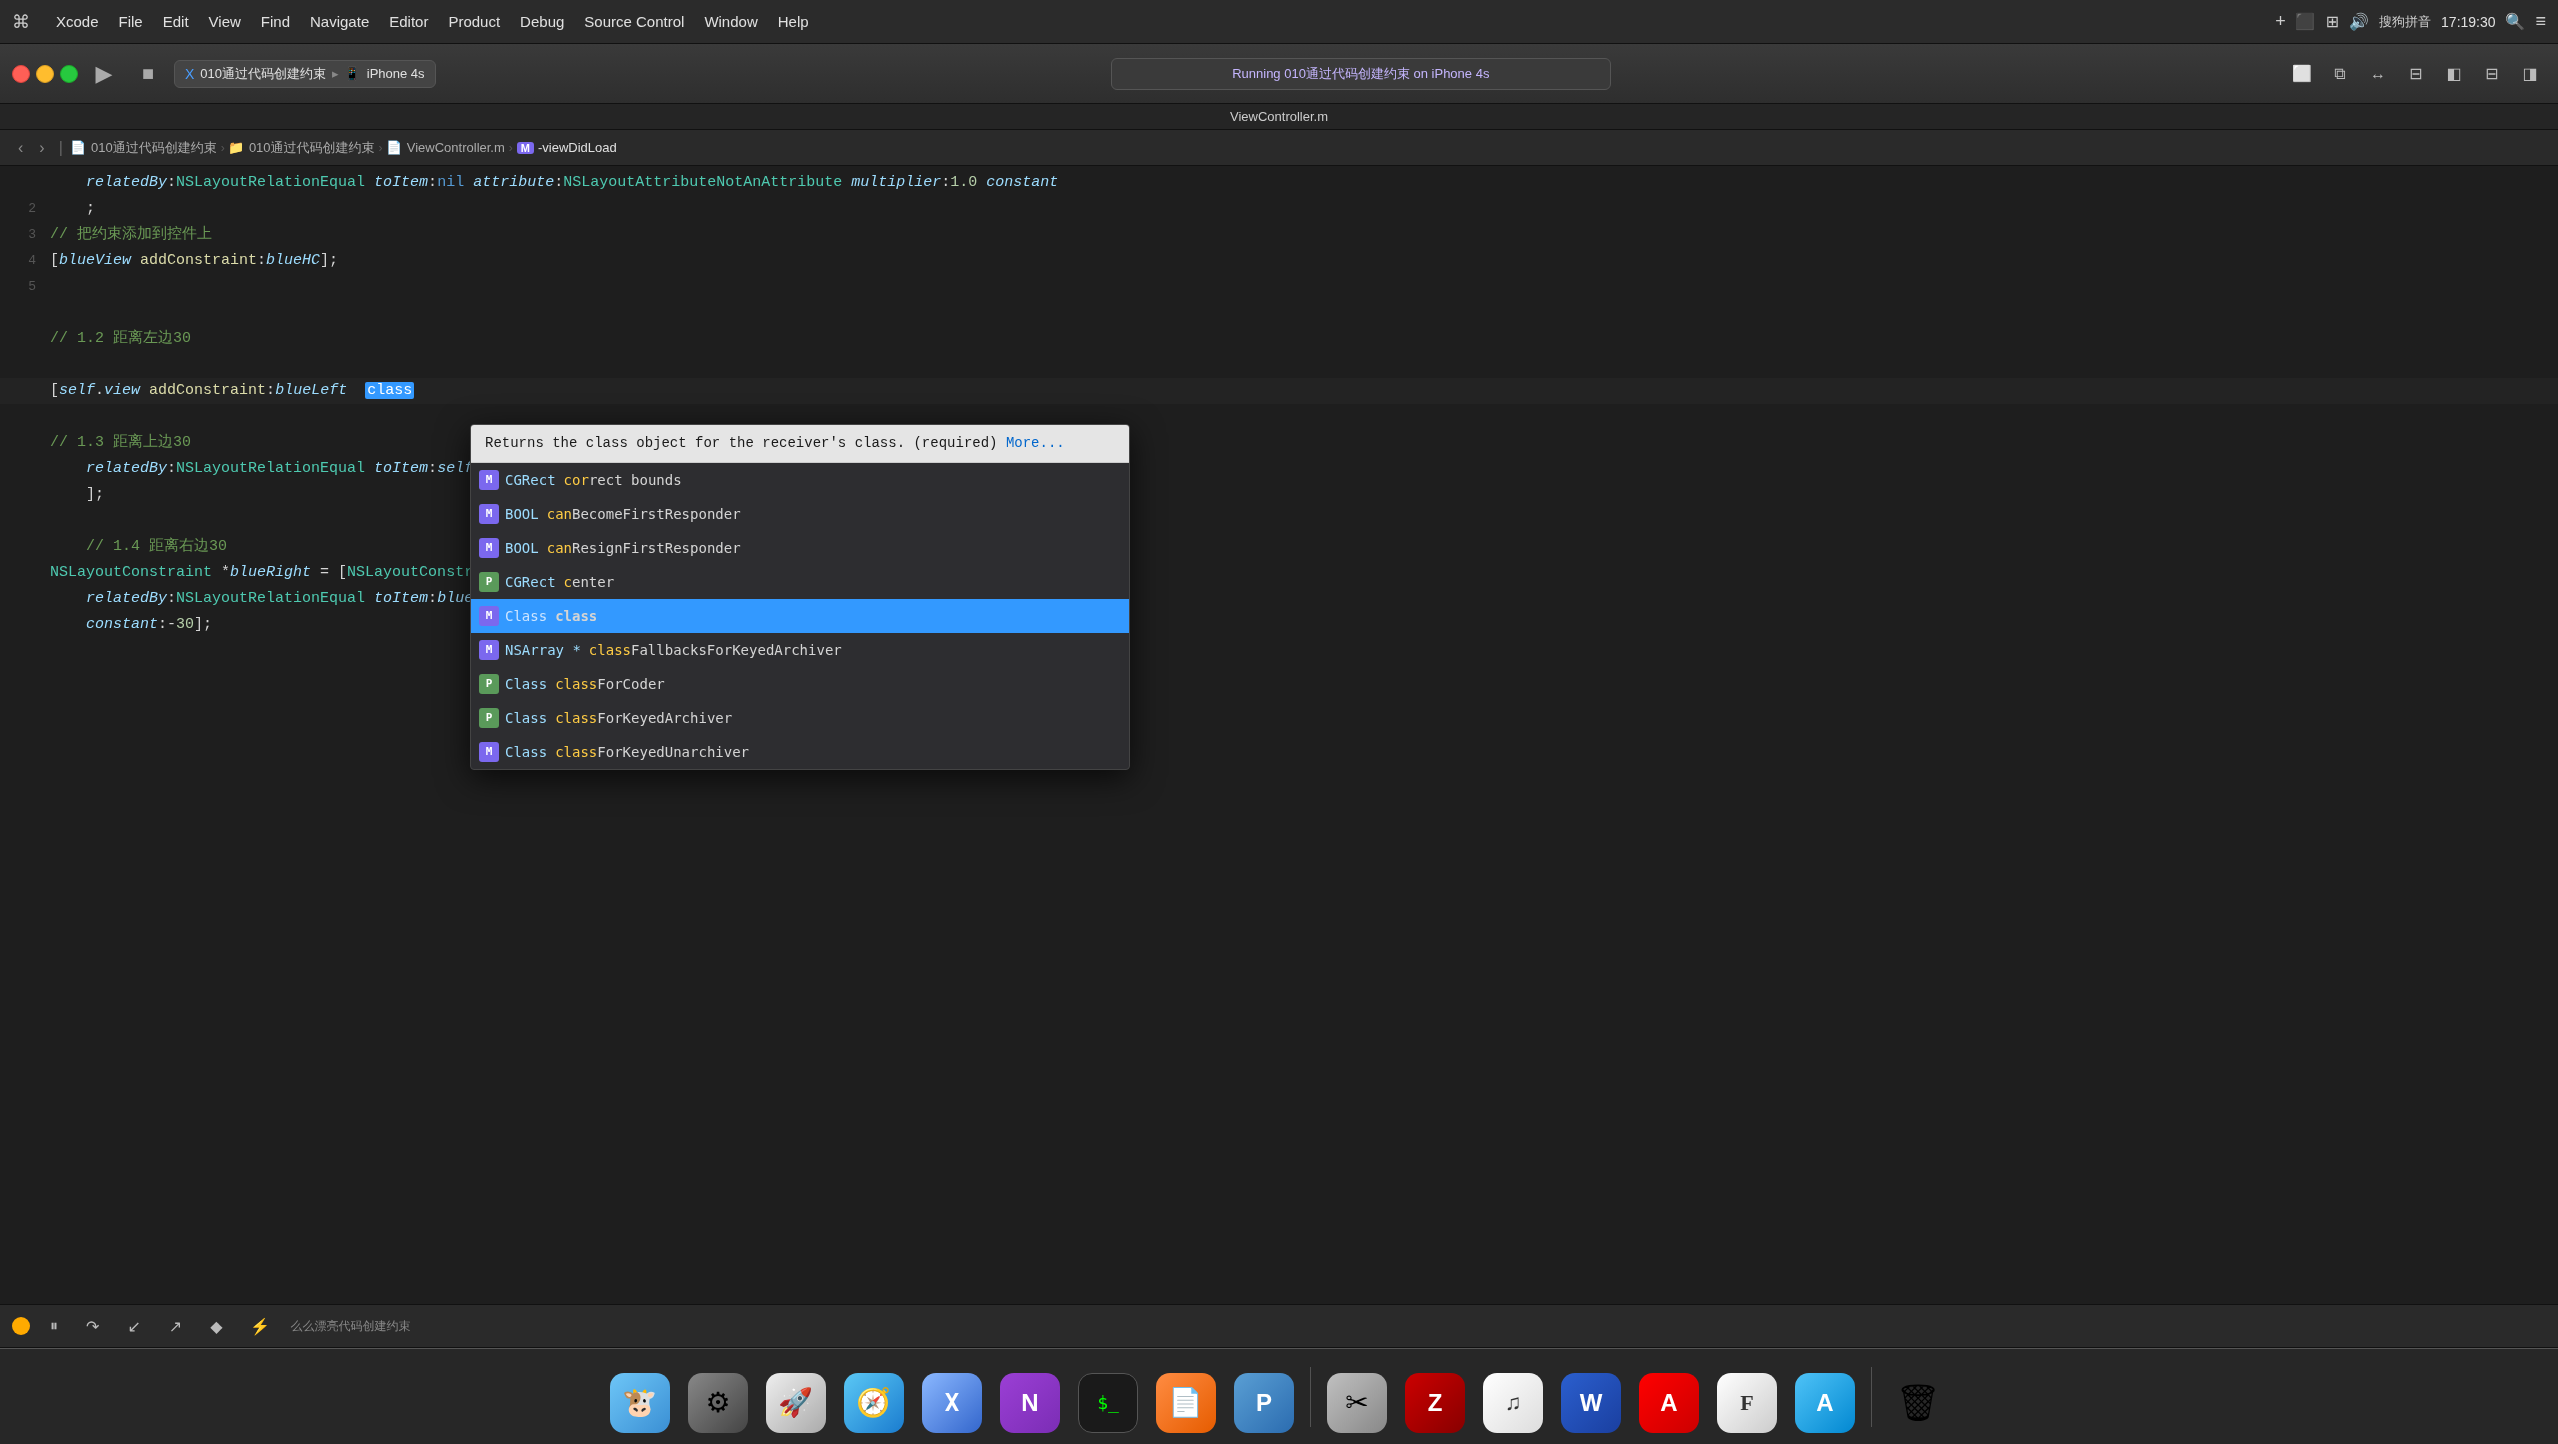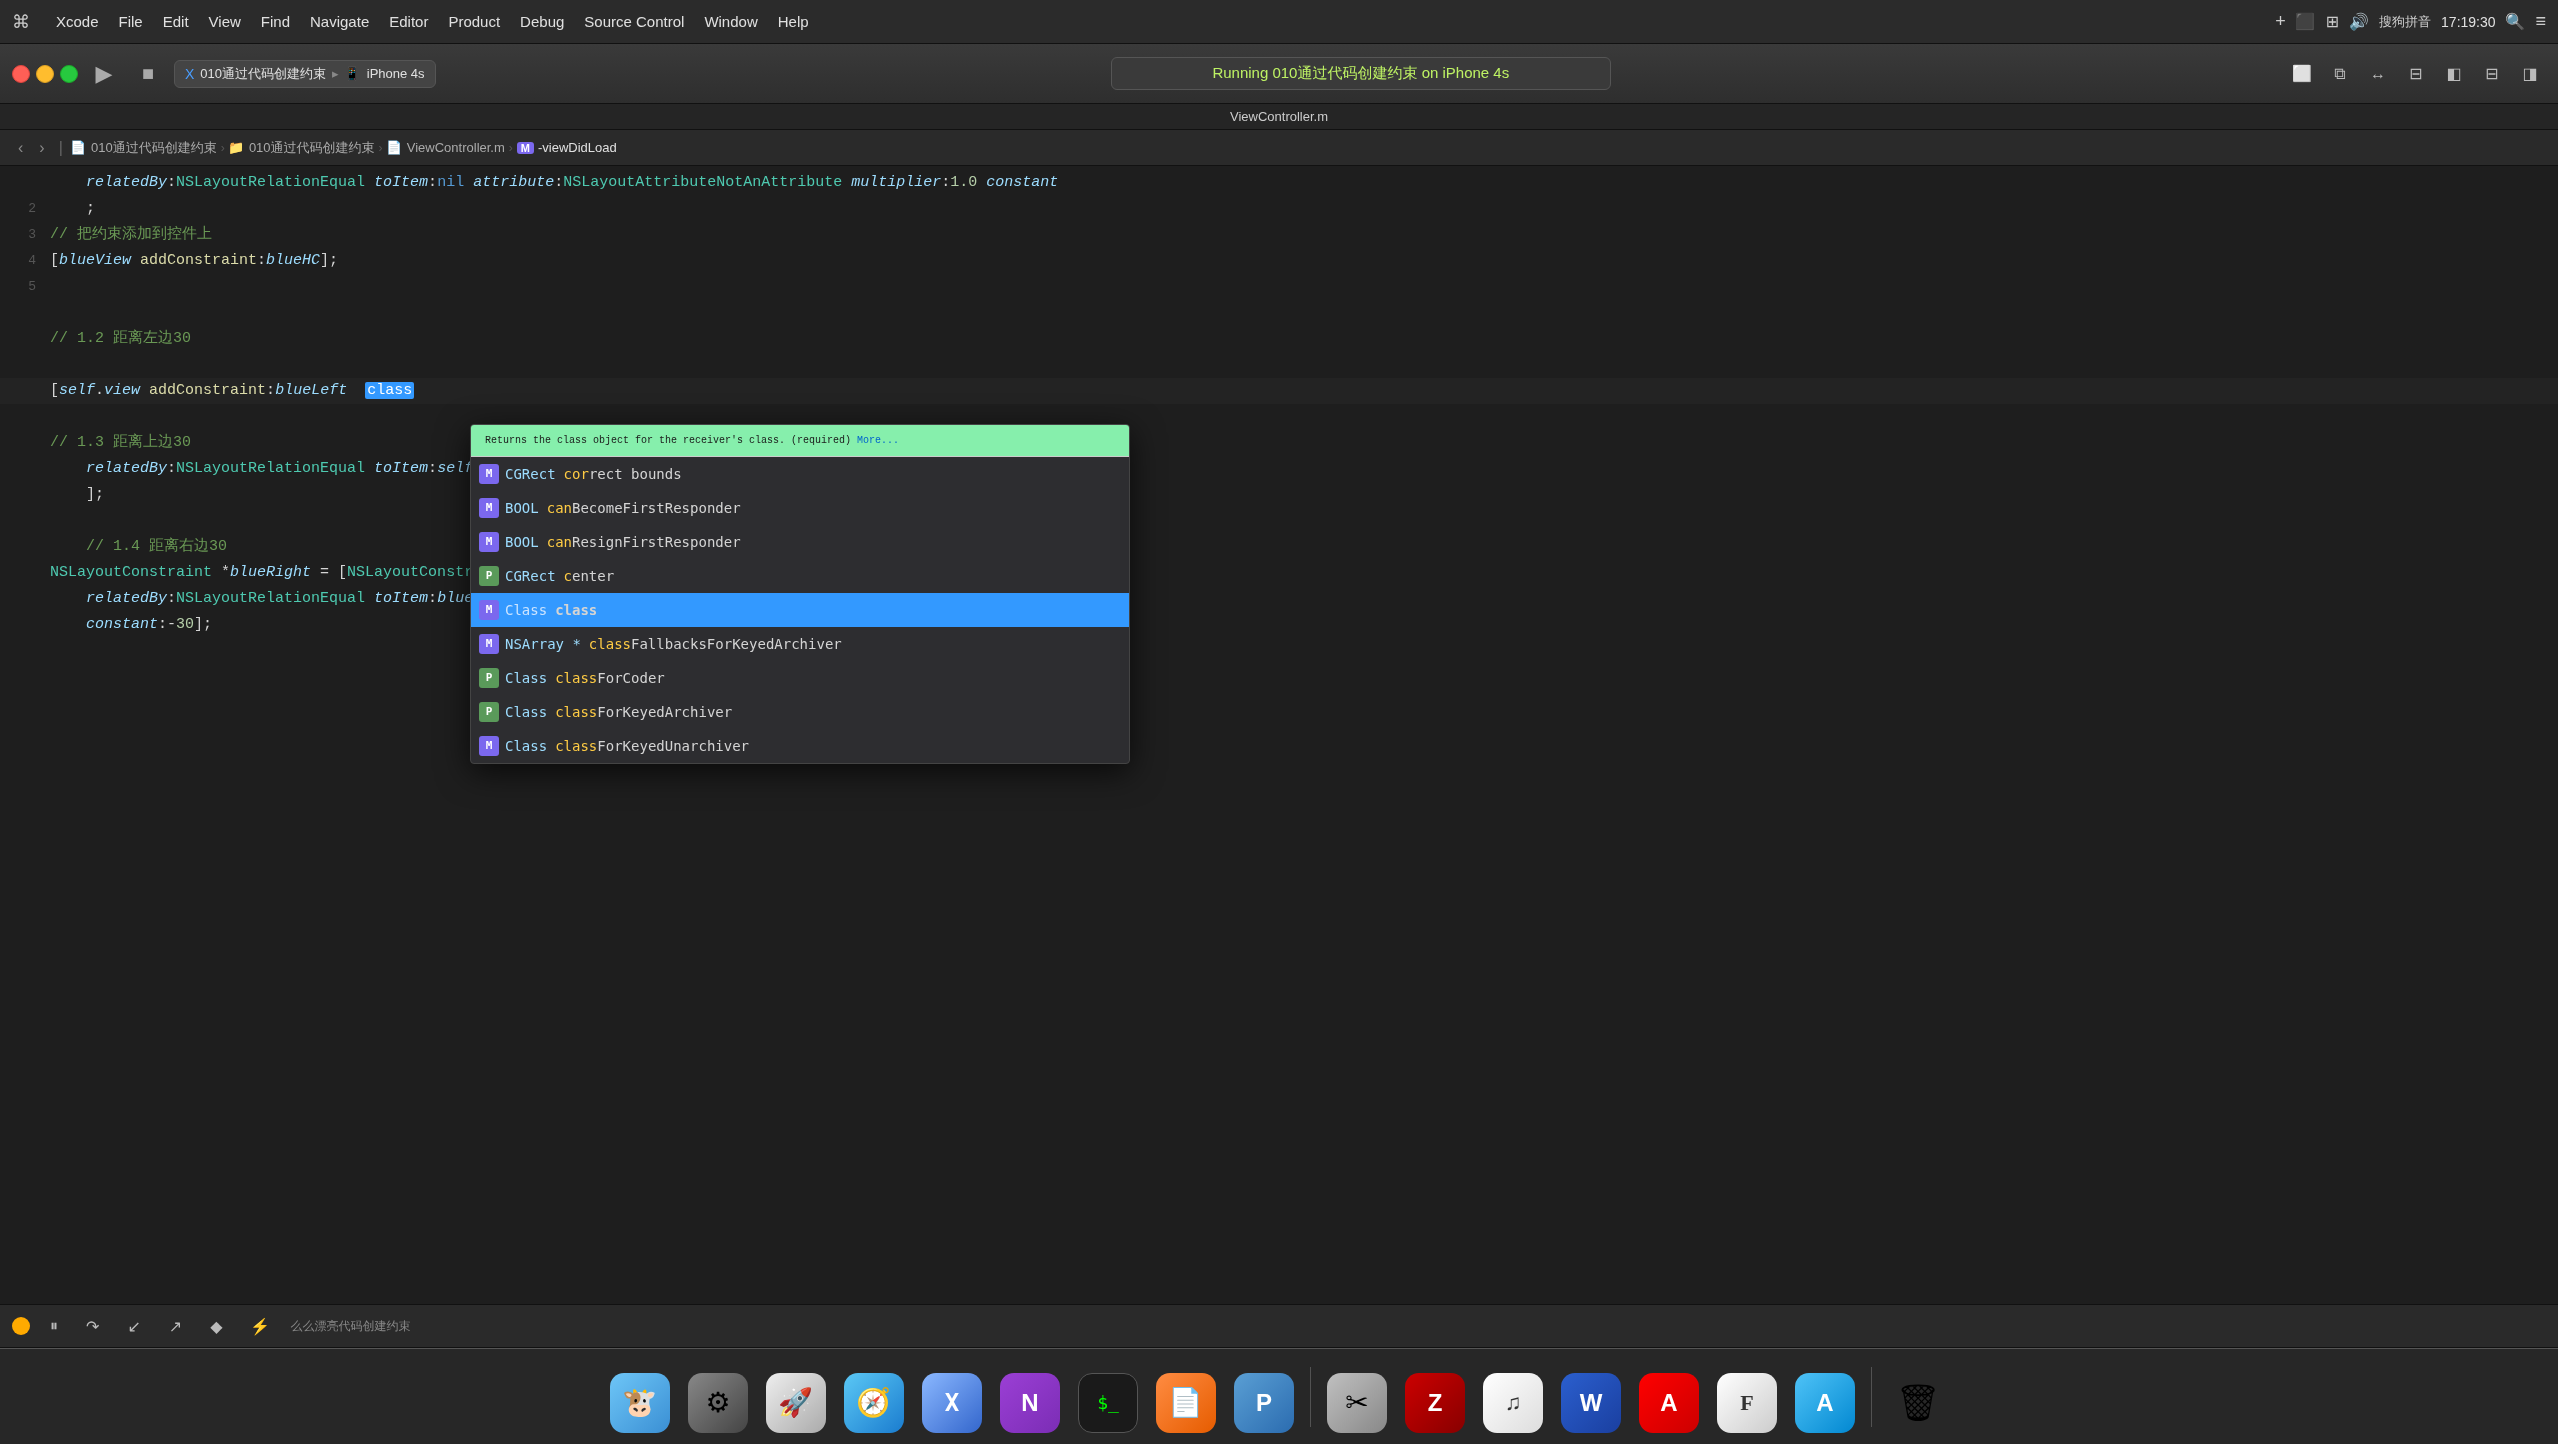--- a/index.html
+++ b/index.html
@@ -86,22 +86,22 @@
     .toolbar-status {
       flex: 1;
       text-align: center;
     }
     .toolbar-status-bar {
       display: inline-block;
       background: #3a3a3a;
       border: 1px solid #555;
       border-radius: 6px;
       padding: 6px 20px;
-      color: #bef264;
-      font-size: 15px;
+      color: #c4b5fd;
+      font-size: 13px;
       min-width: 500px;
     }
     .toolbar-right-btns {
       display: flex;
       gap: 6px;
       align-items: center;
     }
     .toolbar-icon-btn {
       width: 32px; height: 32px;
       background: transparent;
@@ -188,24 +188,24 @@
       top: 258px;
       width: 660px;
       background: #2d2d30;
       border: 1px solid #444;
       border-radius: 4px;
       box-shadow: 0 8px 32px rgba(0,0,0,0.7);
       z-index: 50;
       overflow: hidden;
     }
     .ac-tooltip {
-      background: #86efac;
+      background: #e5e5e5;
       color: #1a1a1a;
       padding: 8px 14px;
-      font-size: 10px;
+      font-size: 14px;
       border-bottom: 1px solid #ccc;
       line-height: 1.5;
     }
     .ac-tooltip a { color: #0066cc; text-decoration: none; }
     .ac-list { list-style: none; }
     .ac-item {
       display: flex;
       align-items: center;
       padding: 4px 8px;
       cursor: pointer;

